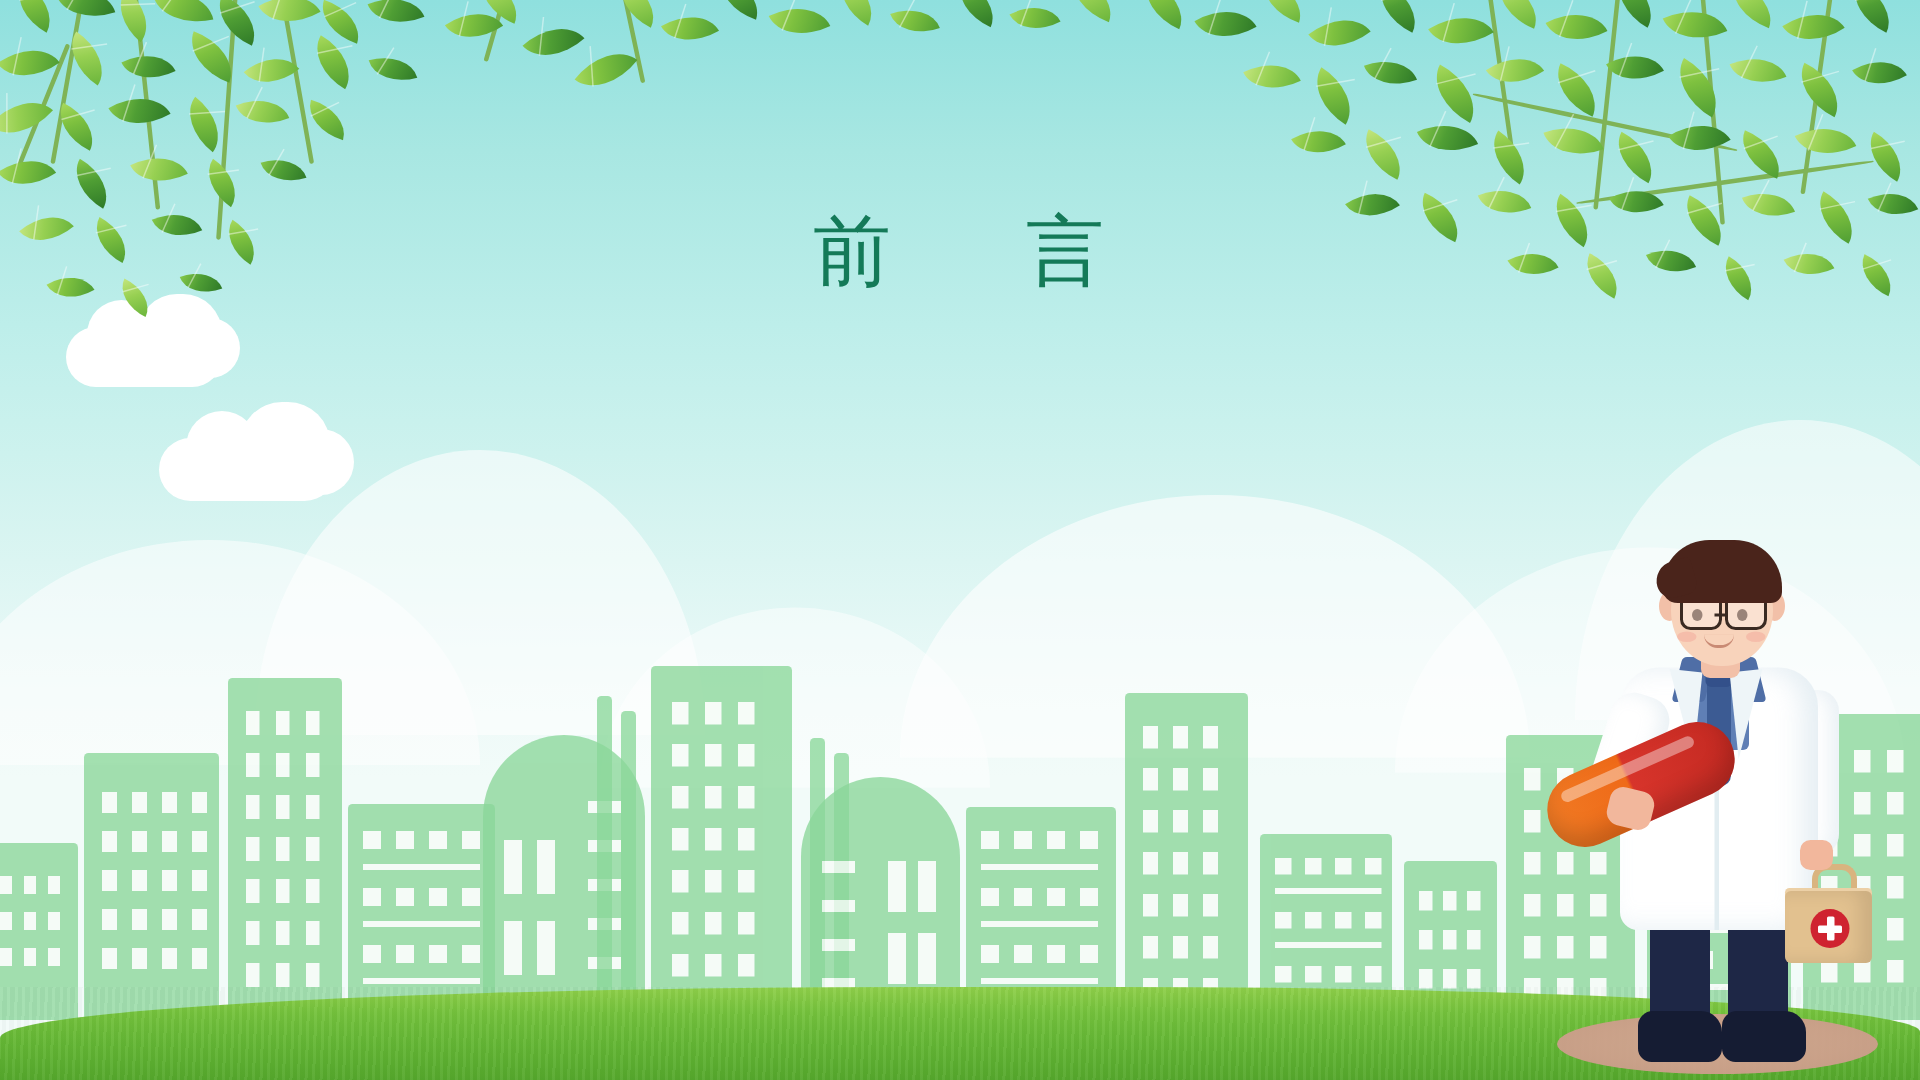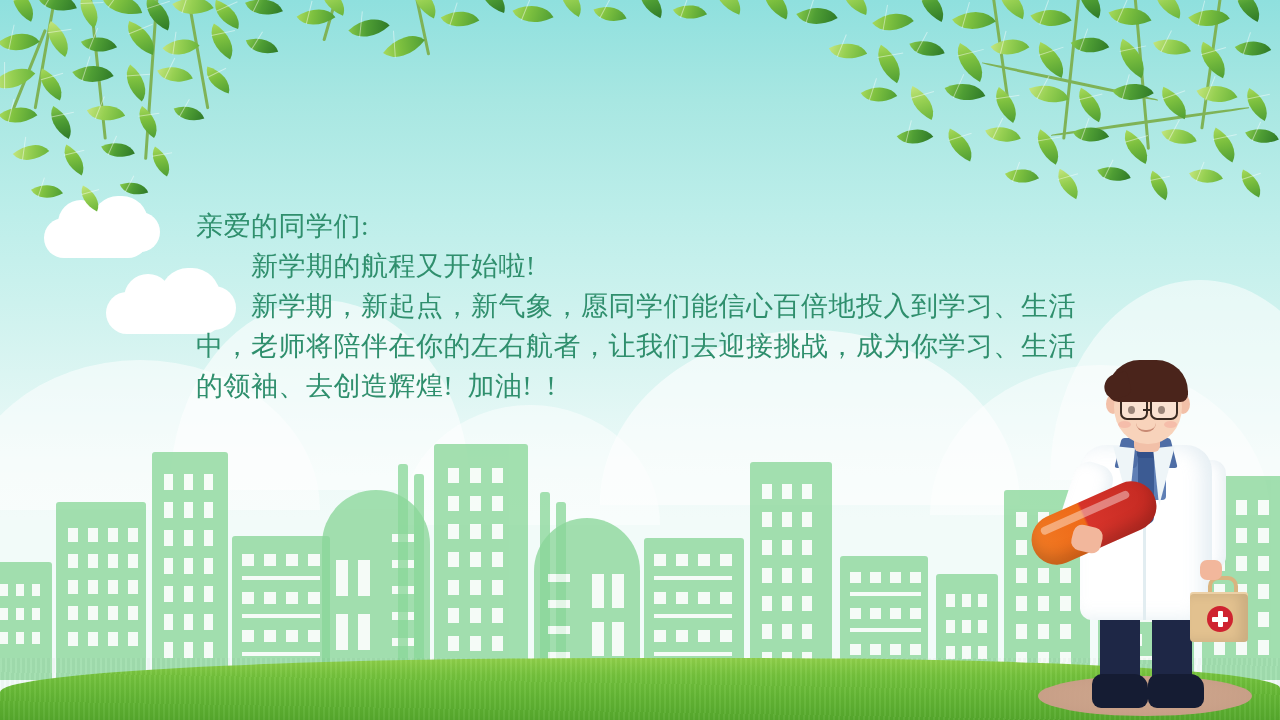--- a/index.html
+++ b/index.html
@@ -550,18 +550,20 @@
     <span class="leaf dk" style="left:1248px;top:126px;width:28px;height:20px;transform:rotate(-24deg);"></span>
 
     <span class="leaf" style="left:1008px;top:166px;width:28px;height:20px;transform:rotate(-28deg);"></span>
     <span class="leaf lt" style="left:1054px;top:174px;width:28px;height:20px;transform:rotate(26deg);"></span>
     <span class="leaf dk" style="left:1100px;top:164px;width:28px;height:20px;transform:rotate(-22deg);"></span>
     <span class="leaf" style="left:1146px;top:176px;width:26px;height:19px;transform:rotate(30deg);"></span>
     <span class="leaf lt" style="left:1192px;top:166px;width:28px;height:20px;transform:rotate(-26deg);"></span>
     <span class="leaf" style="left:1238px;top:174px;width:26px;height:19px;transform:rotate(24deg);"></span>
   </div>
 
-
-  <div id="body-text">亲爱的同学们:
-　　新学期的航程又开始啦!
-　　新学期，新起点，新气象，愿同学们能信心百倍地投入到学习、生活中，老师将陪伴在你的左右航者，让我们去迎接挑战，成为你学习、生活的领袖、去创造辉煌!  加油!  !</div>
+  <h1 id="title">
+    <span>前</span>
+    <span class="sp"></span>
+    <span>言</span>
+  </h1>
+
 
 </div>
 
 </body></html>

